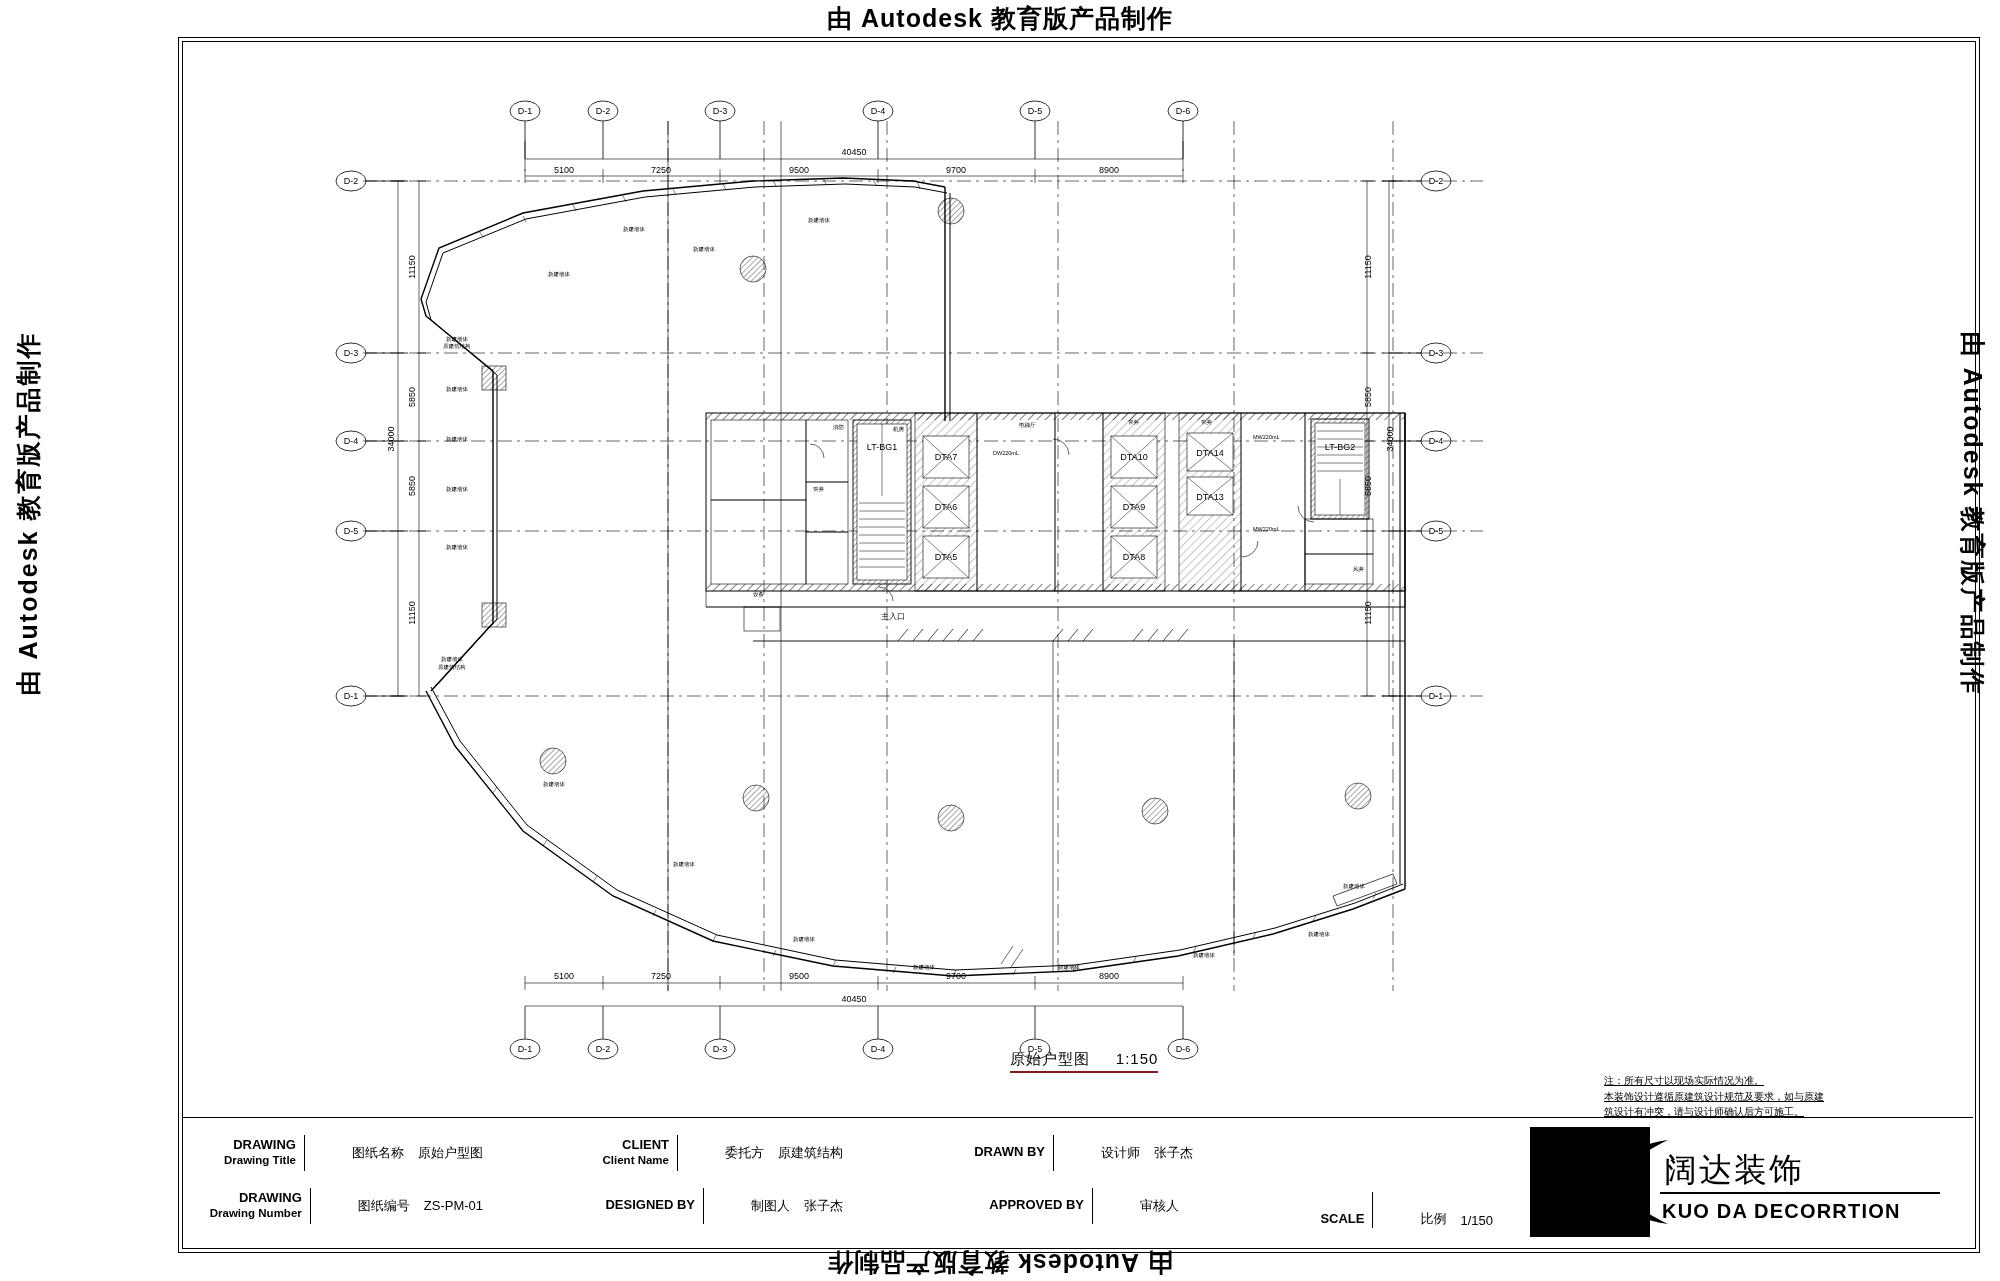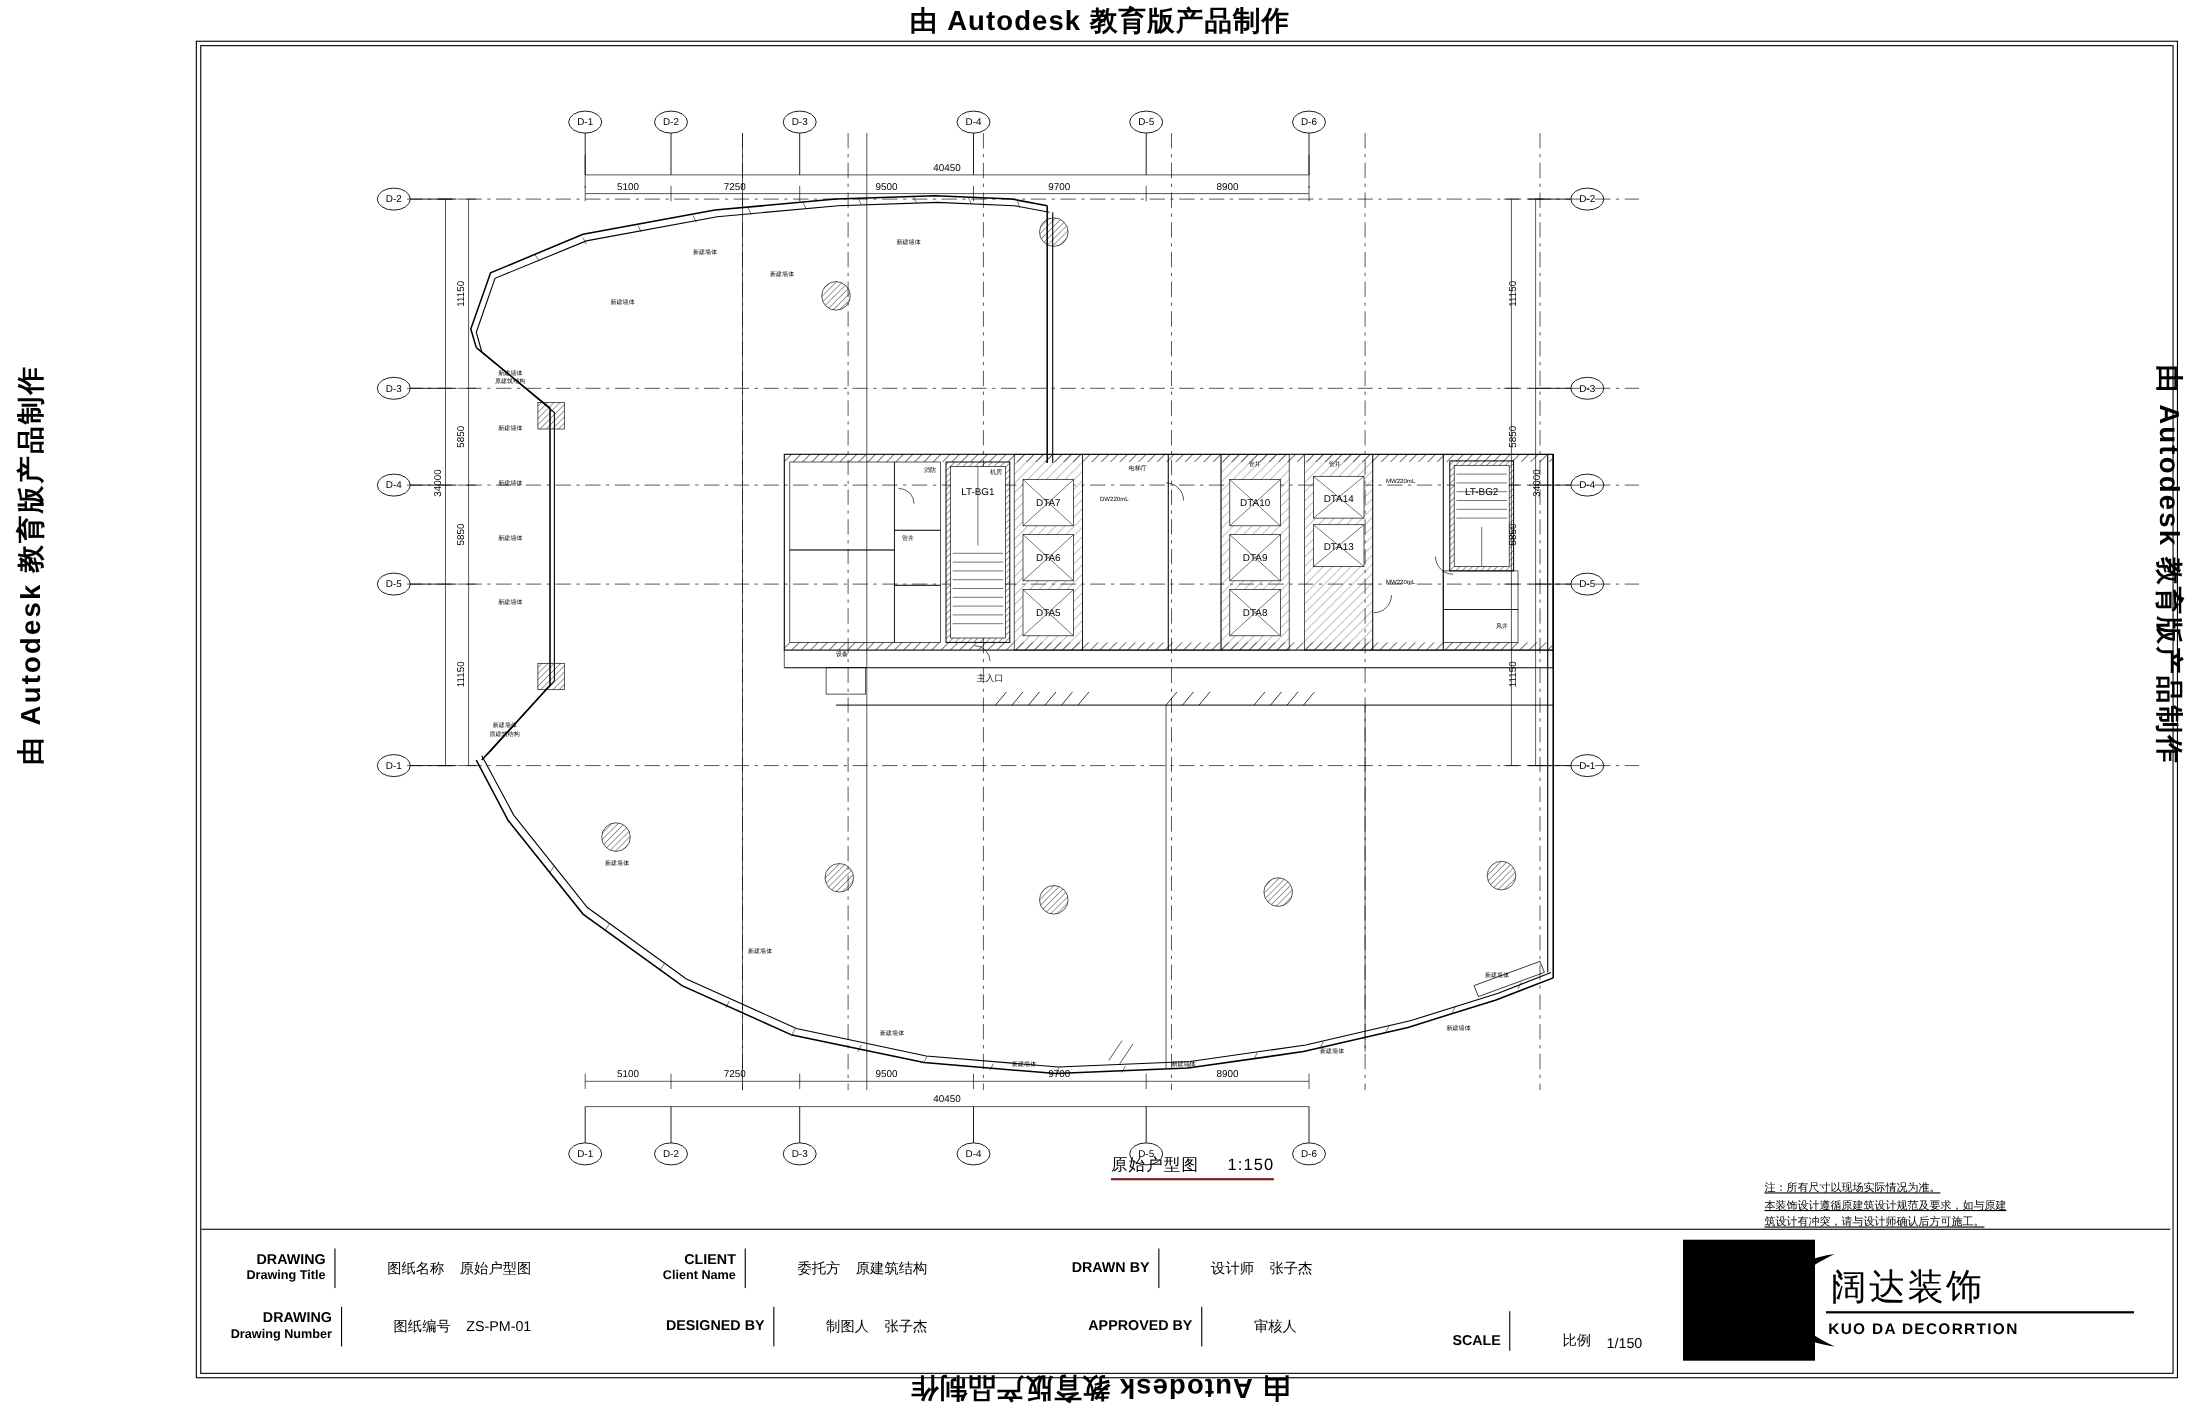--- a/index.html
+++ b/index.html
@@ -10,39 +10,39 @@
   .wm-top{position:absolute;top:2px;left:0;width:2000px;text-align:center;font-size:25px;font-weight:bold;letter-spacing:1px;}
   .wm-bottom{position:absolute;bottom:2px;left:0;width:2000px;text-align:center;font-size:25px;font-weight:bold;letter-spacing:1px;transform:rotate(180deg);}
   .wm-left{position:absolute;left:-272px;top:497px;width:600px;text-align:center;font-size:25px;font-weight:bold;letter-spacing:2px;transform:rotate(-90deg);}
   .wm-right{position:absolute;left:1672px;top:497px;width:600px;text-align:center;font-size:25px;font-weight:bold;letter-spacing:2px;transform:rotate(90deg);}
 
   
   .frame-outer{position:absolute;left:178px;top:37px;width:1800px;height:1214px;border:1px solid #000;}
   .frame-inner{position:absolute;left:182px;top:41px;width:1792px;height:1206px;border:1px solid #000;}
 
   
-  .canvas{position:absolute;left:200px;top:41px;width:1514px;height:1206px;}
+  .canvas{position:absolute;left:182px;top:41px;width:1514px;height:1206px;padding-left:11px;}
   svg{display:block;}
 
   
   .titleblock{position:absolute;left:183px;top:1117px;width:1790px;height:130px;border-top:1px solid #000;}
   .tb-row{position:absolute;left:0;width:1790px;height:51px;display:flex;align-items:center;}
   .tb-row.r1{top:9px;}
   .tb-row.r2{top:62px;}
   .tb-cell{display:flex;align-items:center;height:44px;}
   .tb-lbl{text-align:right;line-height:1.25;font-weight:bold;font-size:13px;padding-right:8px;}
   .tb-lbl .en2{font-size:11.5px;font-weight:bold;}
   .tb-vline{width:1px;height:36px;background:#000;margin-right:10px;}
   .tb-cn{font-size:13px;margin-right:14px;white-space:nowrap;margin-left:37px;}
   .tb-val{font-size:13px;white-space:nowrap;}
 
   .logo{position:absolute;left:1530px;top:1127px;width:120px;height:110px;background:#000;}
   .logo-arc{position:absolute;left:1596px;top:1136px;width:92px;height:92px;}
   .logo-cn{position:absolute;left:1664px;top:1148px;font-size:33px;font-weight:normal;letter-spacing:2px;}
-  .logo-en{position:absolute;left:1662px;top:1200px;font-size:14px;font-weight:bold;letter-spacing:1.2px;}
+  .logo-en{position:absolute;left:1662px;top:1200px;font-size:20px;font-weight:bold;letter-spacing:1.2px;}
   .logo-rule{position:absolute;left:1660px;top:1192px;width:280px;height:2px;background:#000;}
 
   .notes{position:absolute;left:1604px;top:1073px;width:350px;font-size:10px;line-height:1.55;text-decoration:underline;}
 
   .plan-caption{position:absolute;left:1010px;top:1050px;font-size:15px;letter-spacing:1px;border-bottom:2px solid #7f1d1d;padding-bottom:2px;}
 </style>
 </head>
 <body>
 
 <div class="sheet">

